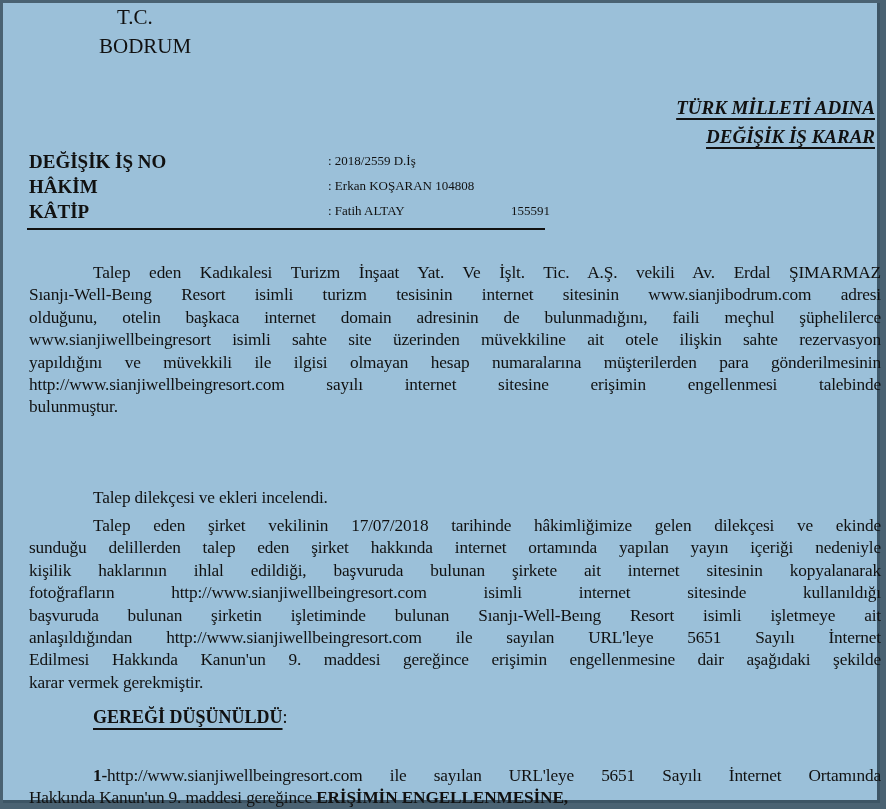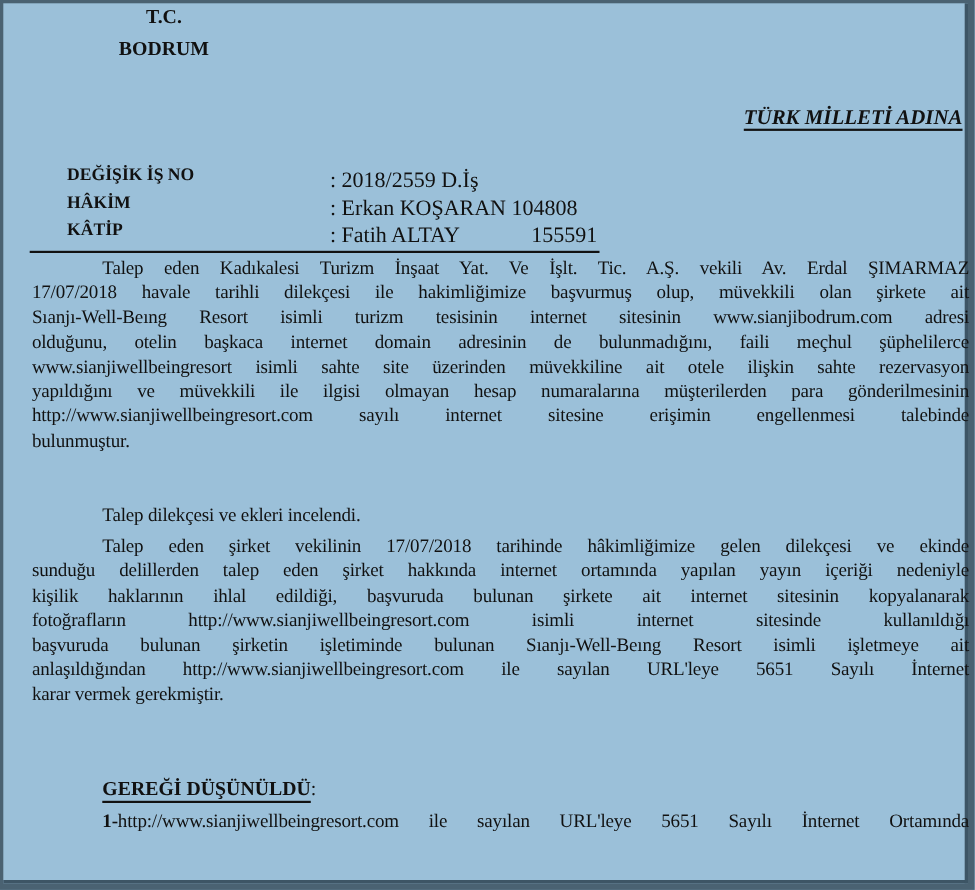--- a/index.html
+++ b/index.html
@@ -11,93 +11,95 @@
   }
   .page {
     position: absolute; left: 3px; top: 3px;
     width: 877px; height: 800px;
     background: #9bc0d9;
     border-right: 3px solid #3d5565;
     border-bottom: 3px solid #3d5565;
     box-sizing: border-box;
   }
   .abs { position: absolute; white-space: nowrap; }
-  .hdr { font-weight: bold; font-size: 18px; text-align: center; }
+  .hdr { font-weight: normal; font-size: 21px; }
   .right-title {
     font-weight: bold; font-style: italic; font-size: 19px;
     text-decoration: underline; text-decoration-thickness: 2px;
     text-underline-offset: 4px; text-align: left;
   }
-  .meta-label { font-weight: bold; font-size: 16px; margin-left: 32px; }
-  .meta-val { font-size: 20px; }
+  .meta-label { font-weight: bold; font-size: 19px; }
+  .meta-val { font-size: 13px; margin-left: 28px; }
   .rule { position: absolute; height: 2px; background: #111; }
   .para {
     position: absolute; left: 26px; width: 852px;
     font-size: 17.3px; line-height: 22.4px;
     text-align: justify; text-align-last: left;
     letter-spacing: -0.15px;
   }
   .para .ln { display: block; text-align: justify; text-align-last: justify; white-space: nowrap; height: 22.4px; }
   .para .ln.last { text-align-last: left; }
-  .indent { padding-left: 64px; }
+  .indent { padding-left: 64px; margin-top: 29px; }
   .gd {
     font-weight: bold; font-size: 18px;
     text-decoration: underline; text-decoration-thickness: 2px;
     text-underline-offset: 5px;
   }
   .bold { font-weight: bold; }
 </style>
 </head>
 <body>
 
 <div class="page">
 
   <div class="abs hdr" style="left:114px; top:2px; width:64px;">T.C.</div>
   <div class="abs hdr" style="left:96px; top:31px; width:100px;">BODRUM</div>
 
   <div class="abs right-title" style="right:2px; top:94px;">TÜRK MİLLETİ ADINA</div>
+  <div class="abs right-title" style="right:2px; top:123px;">DEĞİŞİK İŞ KARAR</div>
 
   <div class="abs meta-label" style="left:26px; top:148px;">DEĞİŞİK İŞ NO</div>
   <div class="abs meta-val" style="left:297px; top:150px;">: 2018/2559 D.İş</div>
 
   <div class="abs meta-label" style="left:26px; top:173px;">HÂKİM</div>
   <div class="abs meta-val" style="left:297px; top:175px;">: Erkan KOŞARAN  104808</div>
 
   <div class="abs meta-label" style="left:26px; top:198px;">KÂTİP</div>
   <div class="abs meta-val" style="left:297px; top:200px;">: Fatih  ALTAY</div>
   <div class="abs meta-val" style="left:480px; top:200px;">155591</div>
 
   <div class="rule" style="left:24px; top:225px; width:518px;"></div>
 
   <div class="para" style="top:230px;">
     <span class="ln indent">Talep eden Kadıkalesi Turizm İnşaat Yat. Ve İşlt. Tic. A.Ş. vekili Av. Erdal ŞIMARMAZ</span>
-    <span class="ln">17/07/2018 havale tarihli dilekçesi ile hakimliğimize başvurmuş olup, müvekkili olan şirkete ait</span>
     <span class="ln">Sıanjı-Well-Beıng Resort isimli turizm tesisinin internet sitesinin www.sianjibodrum.com adresi</span>
     <span class="ln">olduğunu, otelin başkaca internet domain adresinin de bulunmadığını, faili meçhul şüphelilerce</span>
     <span class="ln">www.sianjiwellbeingresort isimli sahte site üzerinden müvekkiline ait otele ilişkin sahte rezervasyon</span>
     <span class="ln">yapıldığını ve müvekkili ile ilgisi olmayan hesap numaralarına müşterilerden para gönderilmesinin</span>
     <span class="ln">http://www.sianjiwellbeingresort.com sayılı internet sitesine erişimin engellenmesi talebinde</span>
     <span class="ln last">bulunmuştur.</span>
   </div>
 
   <div class="para" style="top:455px;">
     <span class="ln indent last">Talep dilekçesi ve ekleri incelendi.</span>
   </div>
 
   <div class="para" style="top:483px;">
     <span class="ln indent">Talep eden şirket vekilinin 17/07/2018 tarihinde hâkimliğimize gelen dilekçesi ve ekinde</span>
     <span class="ln">sunduğu delillerden talep eden şirket hakkında internet ortamında yapılan yayın içeriği nedeniyle</span>
     <span class="ln">kişilik haklarının ihlal edildiği, başvuruda bulunan şirkete ait internet sitesinin kopyalanarak</span>
     <span class="ln">fotoğrafların http://www.sianjiwellbeingresort.com isimli internet sitesinde kullanıldığı</span>
     <span class="ln">başvuruda bulunan şirketin işletiminde bulunan Sıanjı-Well-Beıng Resort isimli işletmeye ait</span>
     <span class="ln">anlaşıldığından http://www.sianjiwellbeingresort.com ile sayılan URL'leye 5651 Sayılı İnternet</span>
+    <span class="ln">Edilmesi Hakkında Kanun'un 9. maddesi gereğince erişimin engellenmesine dair aşağıdaki şekilde</span>
     <span class="ln last">karar vermek gerekmiştir.</span>
   </div>
 
   <div class="abs" style="left:90px; top:704px; font-size:18px;">
     <span class="gd">GEREĞİ DÜŞÜNÜLDÜ</span><span>:</span>
   </div>
 
   <div class="para" style="top:733px;">
     <span class="ln indent"><b class="bold">1-</b><span>http://www.sianjiwellbeingresort.com ile sayılan URL'leye 5651 Sayılı İnternet Ortamında</span></span>
+    <span class="ln last"><span>Hakkında Kanun'un 9. maddesi gereğince </span><b class="bold">ERİŞİMİN ENGELLENMESİNE,</b></span>
   </div>
 
 </div>
 
 </body></html>

